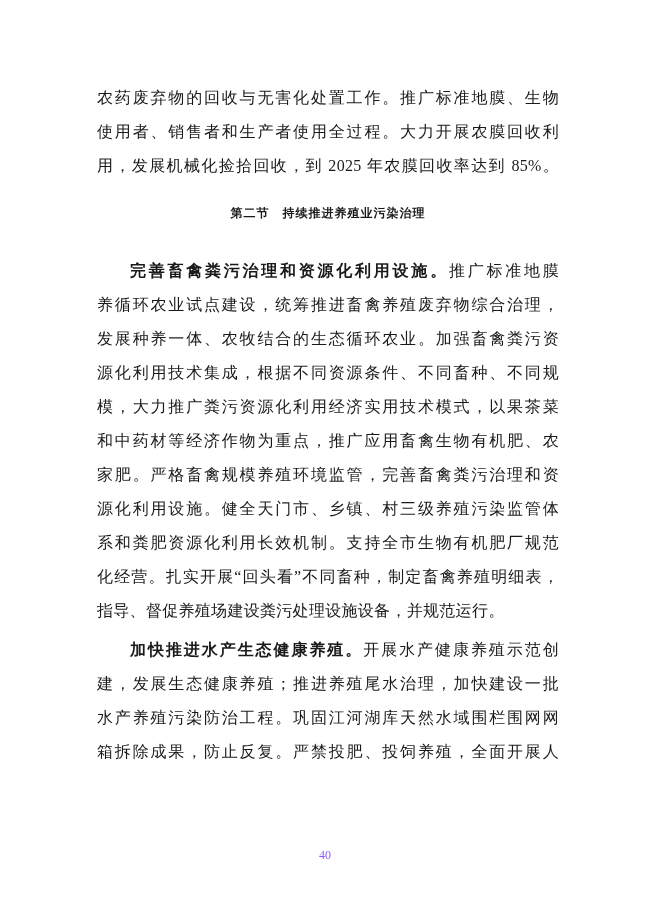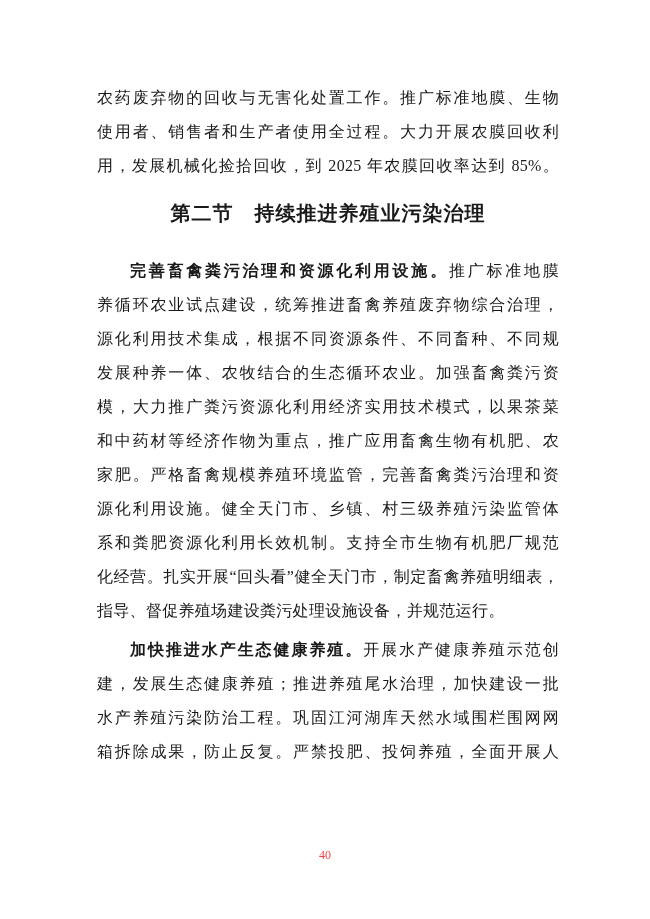--- a/index.html
+++ b/index.html
@@ -17,21 +17,21 @@
     background: #ffffff;
   }
   .content {
     position: absolute; left: 97px; top: 0;
     width: 462px;
   }
   .para { display: block; }
   .para1 { margin-top: 81px; }
   .heading {
     margin-top: 13px;
-    font-size: 20px;
+    font-size: 12px;
     line-height: 34px;
     font-weight: 700;
     text-align: center;
     letter-spacing: 1px;
   }
   .para2 { margin-top: 24px; }
   .para3 { margin-top: 5px; }
   .line {
     font-size: 16px;
     line-height: 34px;
@@ -44,48 +44,48 @@
   .line.endline {
     text-align: center;
     text-align-last: left;
   }
   .lead { font-weight: 700; }
   .pageno {
     position: absolute; left: 0; top: 848px;
     width: 650px;
     text-align: center;
     font-size: 12px;
-    color: #ef4444;
+    color: #8b5cf6;
   }
 </style>
 </head>
 <body>
 
 <div class="page">
   <div class="content">
 
     <div class="para para1">
       <div class="line">农药废弃物的回收与无害化处置工作。推广标准地膜、生物</div>
       <div class="line">使用者、销售者和生产者使用全过程。大力开展农膜回收利</div>
       <div class="line">用，发展机械化捡拾回收，到 2025 年农膜回收率达到 85%。</div>
     </div>
 
     <h2 class="heading">第二节　持续推进养殖业污染治理</h2>
 
     <div class="para para2">
       <div class="line indent"><span class="lead">完善畜禽粪污治理和资源化利用设施。</span><span>推广标准地膜</span></div>
       <div class="line">养循环农业试点建设，统筹推进畜禽养殖废弃物综合治理，</div>
+      <div class="line">发展种养一体、农牧结合的生态循环农业。加强畜禽粪污资</div>
       <div class="line">源化利用技术集成，根据不同资源条件、不同畜种、不同规</div>
-      <div class="line">发展种养一体、农牧结合的生态循环农业。加强畜禽粪污资</div>
       <div class="line">模，大力推广粪污资源化利用经济实用技术模式，以果茶菜</div>
       <div class="line">和中药材等经济作物为重点，推广应用畜禽生物有机肥、农</div>
       <div class="line">家肥。严格畜禽规模养殖环境监管，完善畜禽粪污治理和资</div>
       <div class="line">源化利用设施。健全天门市、乡镇、村三级养殖污染监管体</div>
       <div class="line">系和粪肥资源化利用长效机制。支持全市生物有机肥厂规范</div>
-      <div class="line">化经营。扎实开展“回头看”健全天门市，制定畜禽养殖明细表，</div>
+      <div class="line">化经营。扎实开展“回头看”不同畜种，制定畜禽养殖明细表，</div>
       <div class="line endline">指导、督促养殖场建设粪污处理设施设备，并规范运行。</div>
     </div>
 
     <div class="para para3">
       <div class="line indent"><span class="lead">加快推进水产生态健康养殖。</span><span>开展水产健康养殖示范创</span></div>
       <div class="line">建，发展生态健康养殖；推进养殖尾水治理，加快建设一批</div>
       <div class="line">水产养殖污染防治工程。巩固江河湖库天然水域围栏围网网</div>
       <div class="line">箱拆除成果，防止反复。严禁投肥、投饲养殖，全面开展人</div>
     </div>
 

